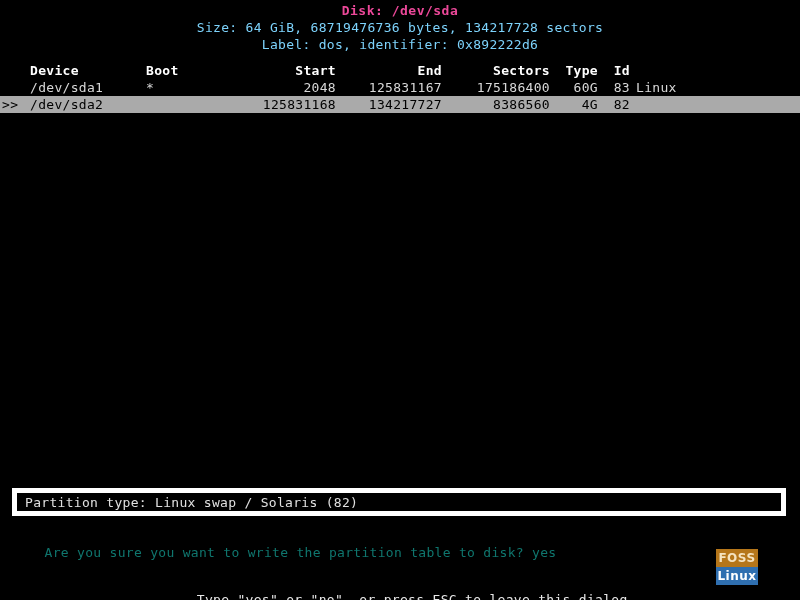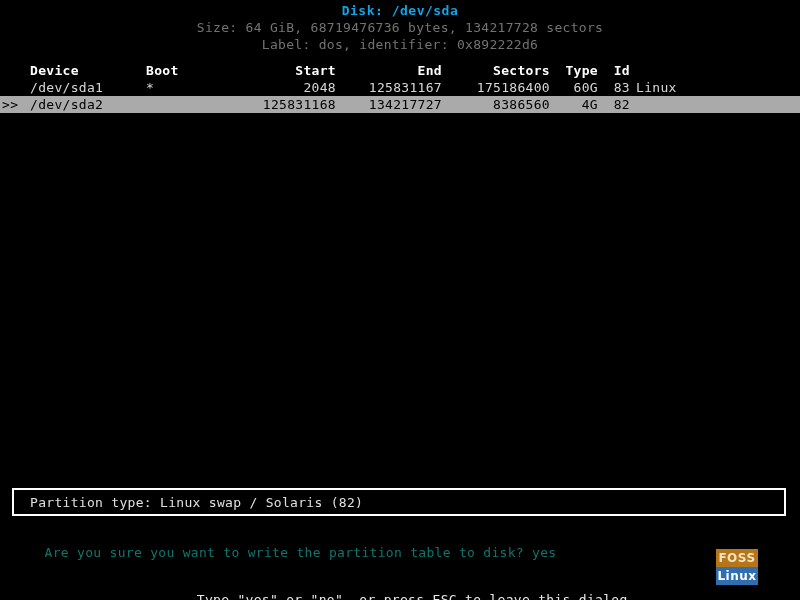--- a/index.html
+++ b/index.html
@@ -29,26 +29,26 @@
   .disk-header {
     position: absolute;
     top: 0;
     left: 0;
     width: 800px;
     text-align: center;
     padding-top: 2px;
   }
   .disk-title {
     font-weight: bold;
-    color: #0ea5e9;
+    color: #ec4899;
     letter-spacing: 0.5px;
     white-space: pre;
   }
   .disk-line {
-    color: #737373;
+    color: #7dd3fc;
     white-space: pre;
     letter-spacing: 0.3px;
   }
 
   
   .table {
     position: absolute;
     top: 62px;
     left: 0;
     width: 672px;
@@ -79,25 +79,25 @@
   .c-id       { width: 32px;  flex: 0 0 32px;  text-align: right; }
   .c-type     { flex: 1 1 auto; text-align: left; padding-left: 6px; }
 
   
   .info-box {
     position: absolute;
     left: 12px;
     top: 488px;
     width: 774px;
     height: 28px;
-    border: 2px solid #ffffff;
+    border: 5px solid #ffffff;
     box-sizing: border-box;
     display: flex;
     align-items: center;
-    padding-left: 16px;
+    padding-left: 8px;
     white-space: pre;
     color: #e0e0e0;
     letter-spacing: 0.3px;
   }
   .prompt-line {
     position: absolute;
     left: 12px;
     top: 527px;
     white-space: pre;
     color: #0f766e;

